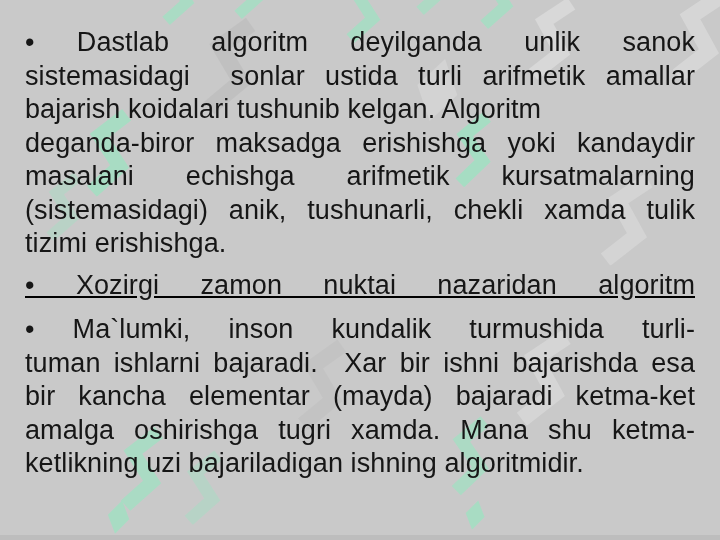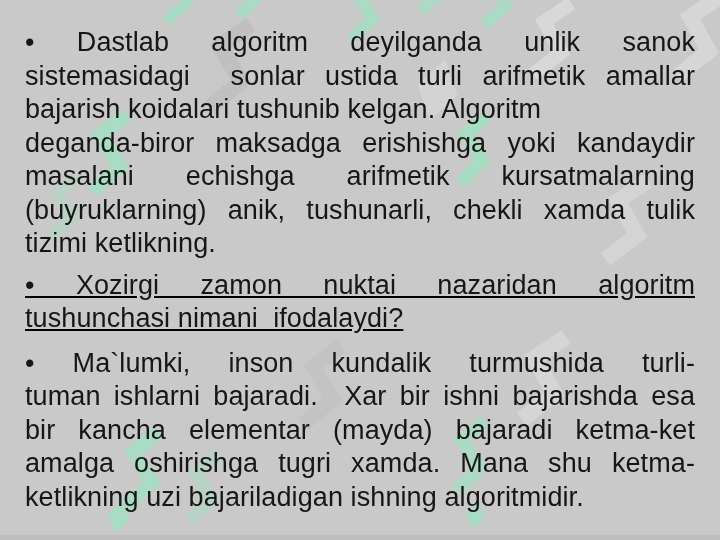--- a/index.html
+++ b/index.html
@@ -105,26 +105,25 @@
           <path d="M34 6 L12 30 L36 56 L14 84" fill="none" stroke="#b7b7b7" stroke-width="14" stroke-linejoin="miter"></path>
         </svg></div>
     </div>
   <div class="content">
       <div class="para p1">
         <div class="line">• Dastlab algoritm deyilganda unlik sanok</div>
         <div class="line">sistemasidagi&nbsp; sonlar ustida turli arifmetik amallar</div>
         <div class="line nojust">bajarish koidalari tushunib kelgan. Algoritm</div>
         <div class="line">deganda-biror maksadga erishishga yoki kandaydir</div>
         <div class="line">masalani echishga arifmetik kursatmalarning</div>
-        <div class="line">(buyruklarning) anik, tushunarli, chekli xamda tulik</div>
-        <div class="line nojust">tizimi ketlikning.</div>
+        <div class="line">(sistemasidagi) anik, tushunarli, chekli xamda tulik</div>
+        <div class="line nojust">tizimi erishishga.</div>
       </div>
       <div class="para p2">
         <div class="line">• Xozirgi zamon nuktai nazaridan algoritm</div>
-        <div class="line nojust">tushunchasi nimani&nbsp; ifodalaydi?</div>
       </div>
       <div class="para p3">
         <div class="line">• Ma`lumki, inson kundalik turmushida turli-</div>
         <div class="line">tuman ishlarni bajaradi.&nbsp; Xar bir ishni bajarishda esa</div>
         <div class="line">bir kancha elementar (mayda) bajaradi ketma-ket</div>
         <div class="line">amalga oshirishga tugri xamda. Mana shu ketma-</div>
         <div class="line nojust">ketlikning uzi bajariladigan ishning algoritmidir.</div>
       </div>
     </div>
   <div class="bottom-edge"></div>

